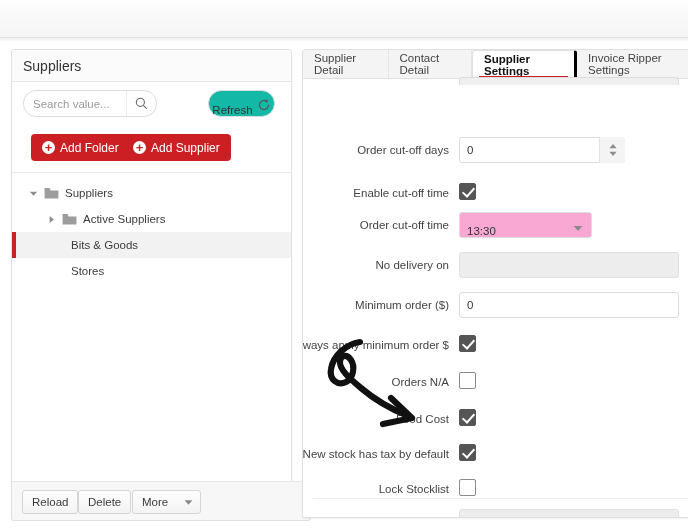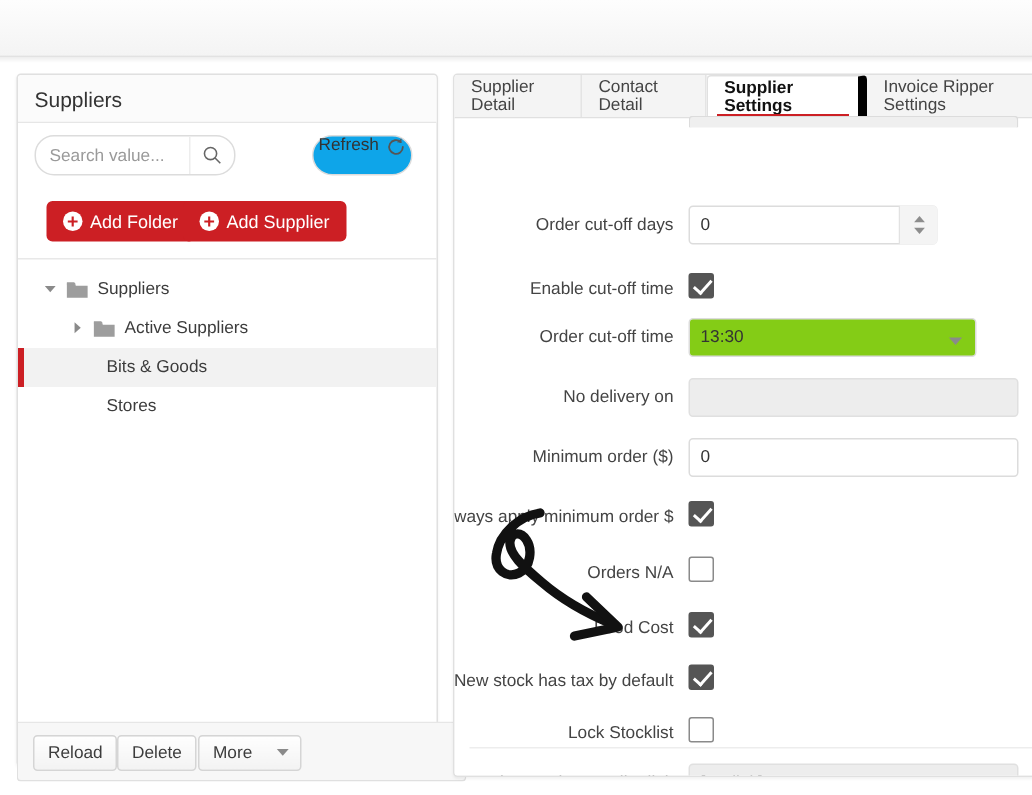--- a/index.html
+++ b/index.html
@@ -50,22 +50,22 @@
     border:0; outline:0; background:transparent;
     font-family:"Liberation Sans", sans-serif; font-size:11.5px; color:#333;
   }
   .search-box input::placeholder { color:#9a9a9a; }
   .search-ico {
     position:absolute; right:0; top:0; width:30px; height:25px;
     border-left:1px solid #ededed; display:flex; align-items:center; justify-content:center;
   }
   .refresh-btn {
     position:absolute; left:196px; top:7px; height:27px; width:67px;
-    border:1px solid #dcdcdc; border-radius:14px; background:#0ea5e9;
-    display:flex; align-items:flex-start; justify-content:center; gap:4px;
+    border:1px solid #dcdcdc; border-radius:14px; background:#14b8a6;
+    display:flex; align-items:flex-end; justify-content:center; gap:4px;
   }
   .refresh-btn span.lbl { font-size:11.5px; color:#333; }
 
   .btn-row { position:absolute; left:0; top:76px; width:279px; height:46px; }
   .red-btn {
     position:absolute; top:8px; height:27px;
     background:#cc1f24; border:0; border-radius:4px;
     color:#fff; font-size:12px; font-family:"Liberation Sans", sans-serif;
     display:flex; align-items:center; gap:5px; padding:0 11px;
     cursor:pointer;
@@ -122,21 +122,21 @@
     display:flex; align-items:flex-end;
   }
   .tab {
     position:relative; height:28px; padding:0 11px;
     display:flex; align-items:center; font-size:11.5px; color:#444;
     cursor:pointer; background:#f4f4f4;
     border-right:1px solid #e4e4e4;
   }
   .tab.active {
     background:#fff; color:#111; font-weight:bold;
-    border-top:1px solid #e0e0e0; border-left:1px solid #e0e0e0; border-right:6px solid #000000;
+    border-top:1px solid #e0e0e0; border-left:1px solid #e0e0e0; border-right:3px solid #000000;
     border-radius:3px 3px 0 0; height:29px; margin-bottom:-1px;
   }
   .tab.active:after {
     content:''; position:absolute; left:6px; right:6px; bottom:1px; height:2px; background:#cc1f24;
   }
 
   
   .form-area { position:absolute; left:0; top:29px; width:396px; bottom:0; background:#fff; }
   .form-row { position:absolute; left:0; width:396px; height:22px; display:flex; align-items:center; }
   .f-label {
@@ -153,23 +153,23 @@
   }
   .inp.wide { width:220px; }
   .inp.readonly { background:#ededed; border-color:#e0e0e0; color:#555; }
   .spin-wrap { position:relative; width:166px; }
   .spin {
     position:absolute; right:0; top:0; width:26px; height:26px;
     border-left:1px solid #e2e2e2; background:#f4f4f4;
     display:flex; align-items:center; justify-content:center; border-radius:0 3px 3px 0;
   }
   .sel-ctl {
-    width:192px; height:26px; border:1px solid #dcdcdc; border-radius:3px;
-    background:#84cc16; font-size:11.5px; color:#333; padding:0 7px;
-    display:flex; align-items:center; position:relative;
+    width:133px; height:26px; border:1px solid #dcdcdc; border-radius:3px;
+    background:#f9a8d4; font-size:11.5px; color:#333; padding:0 7px;
+    display:flex; align-items:flex-end; position:relative;
   }
   .sel-arrow { position:absolute; right:8px; top:9px; }
 
   .cbox {
     width:17px; height:17px; border-radius:2px; display:inline-block;
     border:1px solid #8a8a8a; background:#fff; position:relative; cursor:pointer;
   }
   .cbox.on { background:#555; border-color:#555; }
   .cbox.on:after {
     content:''; position:absolute; left:5px; top:1px; width:5px; height:10px;

